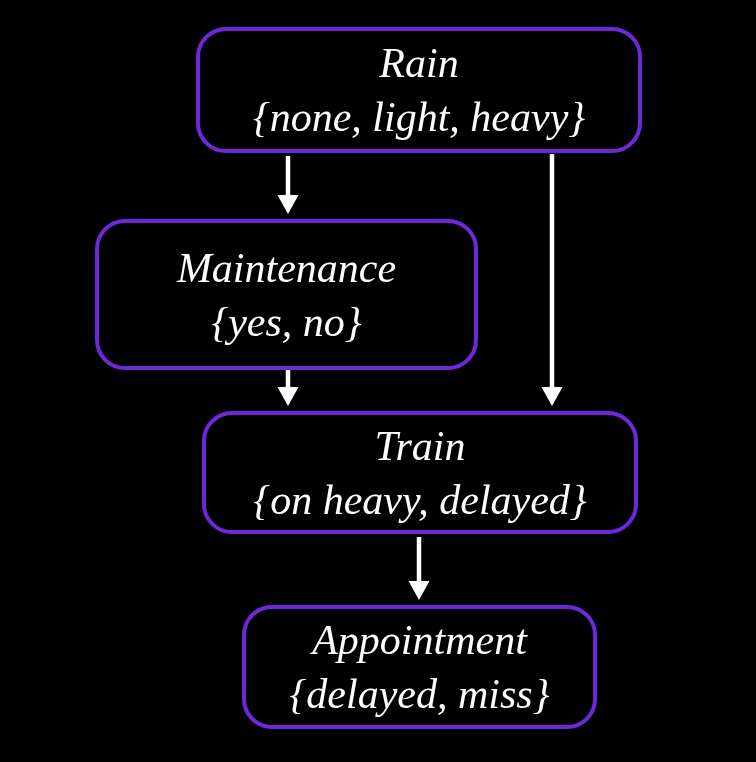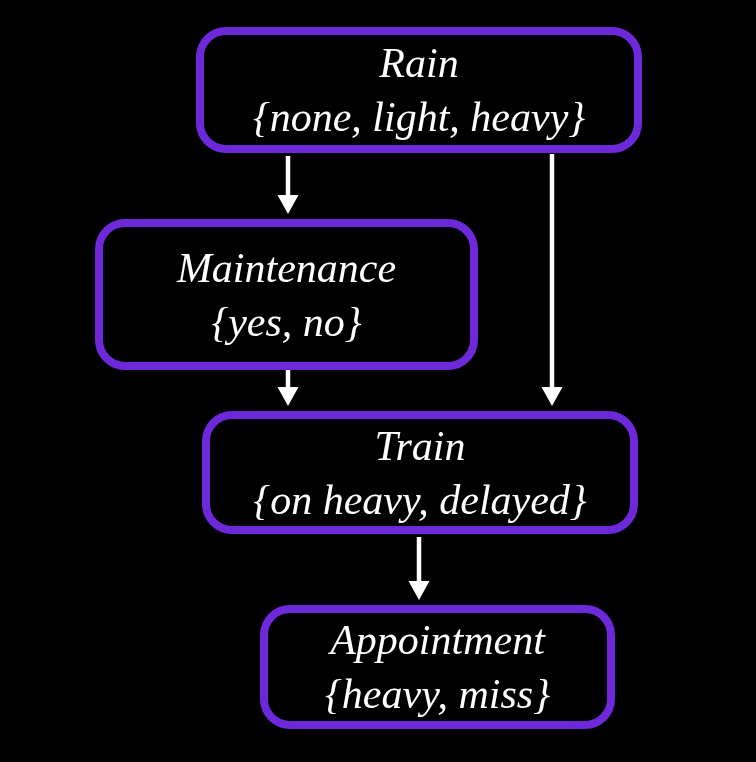--- a/index.html
+++ b/index.html
@@ -20,40 +20,40 @@
     left: 0;
     top: 0;
     width: 756px;
     height: 762px;
     display: block;
   }
   .node {
     position: absolute;
     box-sizing: border-box;
     background: #000000;
-    border: 8px solid #6d28d9;
+    border: 4px solid #6d28d9;
     border-radius: 30px;
     color: #ffffff;
     display: flex;
     flex-direction: column;
     align-items: center;
     justify-content: center;
     text-align: center;
   }
   .node-label, .node-domain {
     font-style: italic;
     font-size: 42px;
     line-height: 54px;
     white-space: nowrap;
     color: #ffffff;
   }
   .node-rain        { left: 196px; top: 27px;  width: 446px; height: 126px; }
   .node-maintenance { left: 95px;  top: 219px; width: 383px; height: 151px; }
   .node-train       { left: 202px; top: 411px; width: 436px; height: 123px; }
-  .node-appointment { left: 260px; top: 605px; width: 355px; height: 124px; }
+  .node-appointment { left: 242px; top: 605px; width: 355px; height: 124px; }
   .edge-line {
     stroke: #ffffff;
     stroke-width: 4.5;
     fill: none;
   }
   .edge-head {
     fill: #ffffff;
     stroke: none;
   }
 </style>
@@ -95,16 +95,16 @@
     <div class="node-domain">{yes, no}</div>
   </div>
 
   <div class="node node-train">
     <div class="node-label">Train</div>
     <div class="node-domain">{on heavy, delayed}</div>
   </div>
 
   <div class="node node-appointment">
     <div class="node-label">Appointment</div>
-    <div class="node-domain">{heavy, miss}</div>
+    <div class="node-domain">{delayed, miss}</div>
   </div>
 
 </div>
 
 </body></html>

